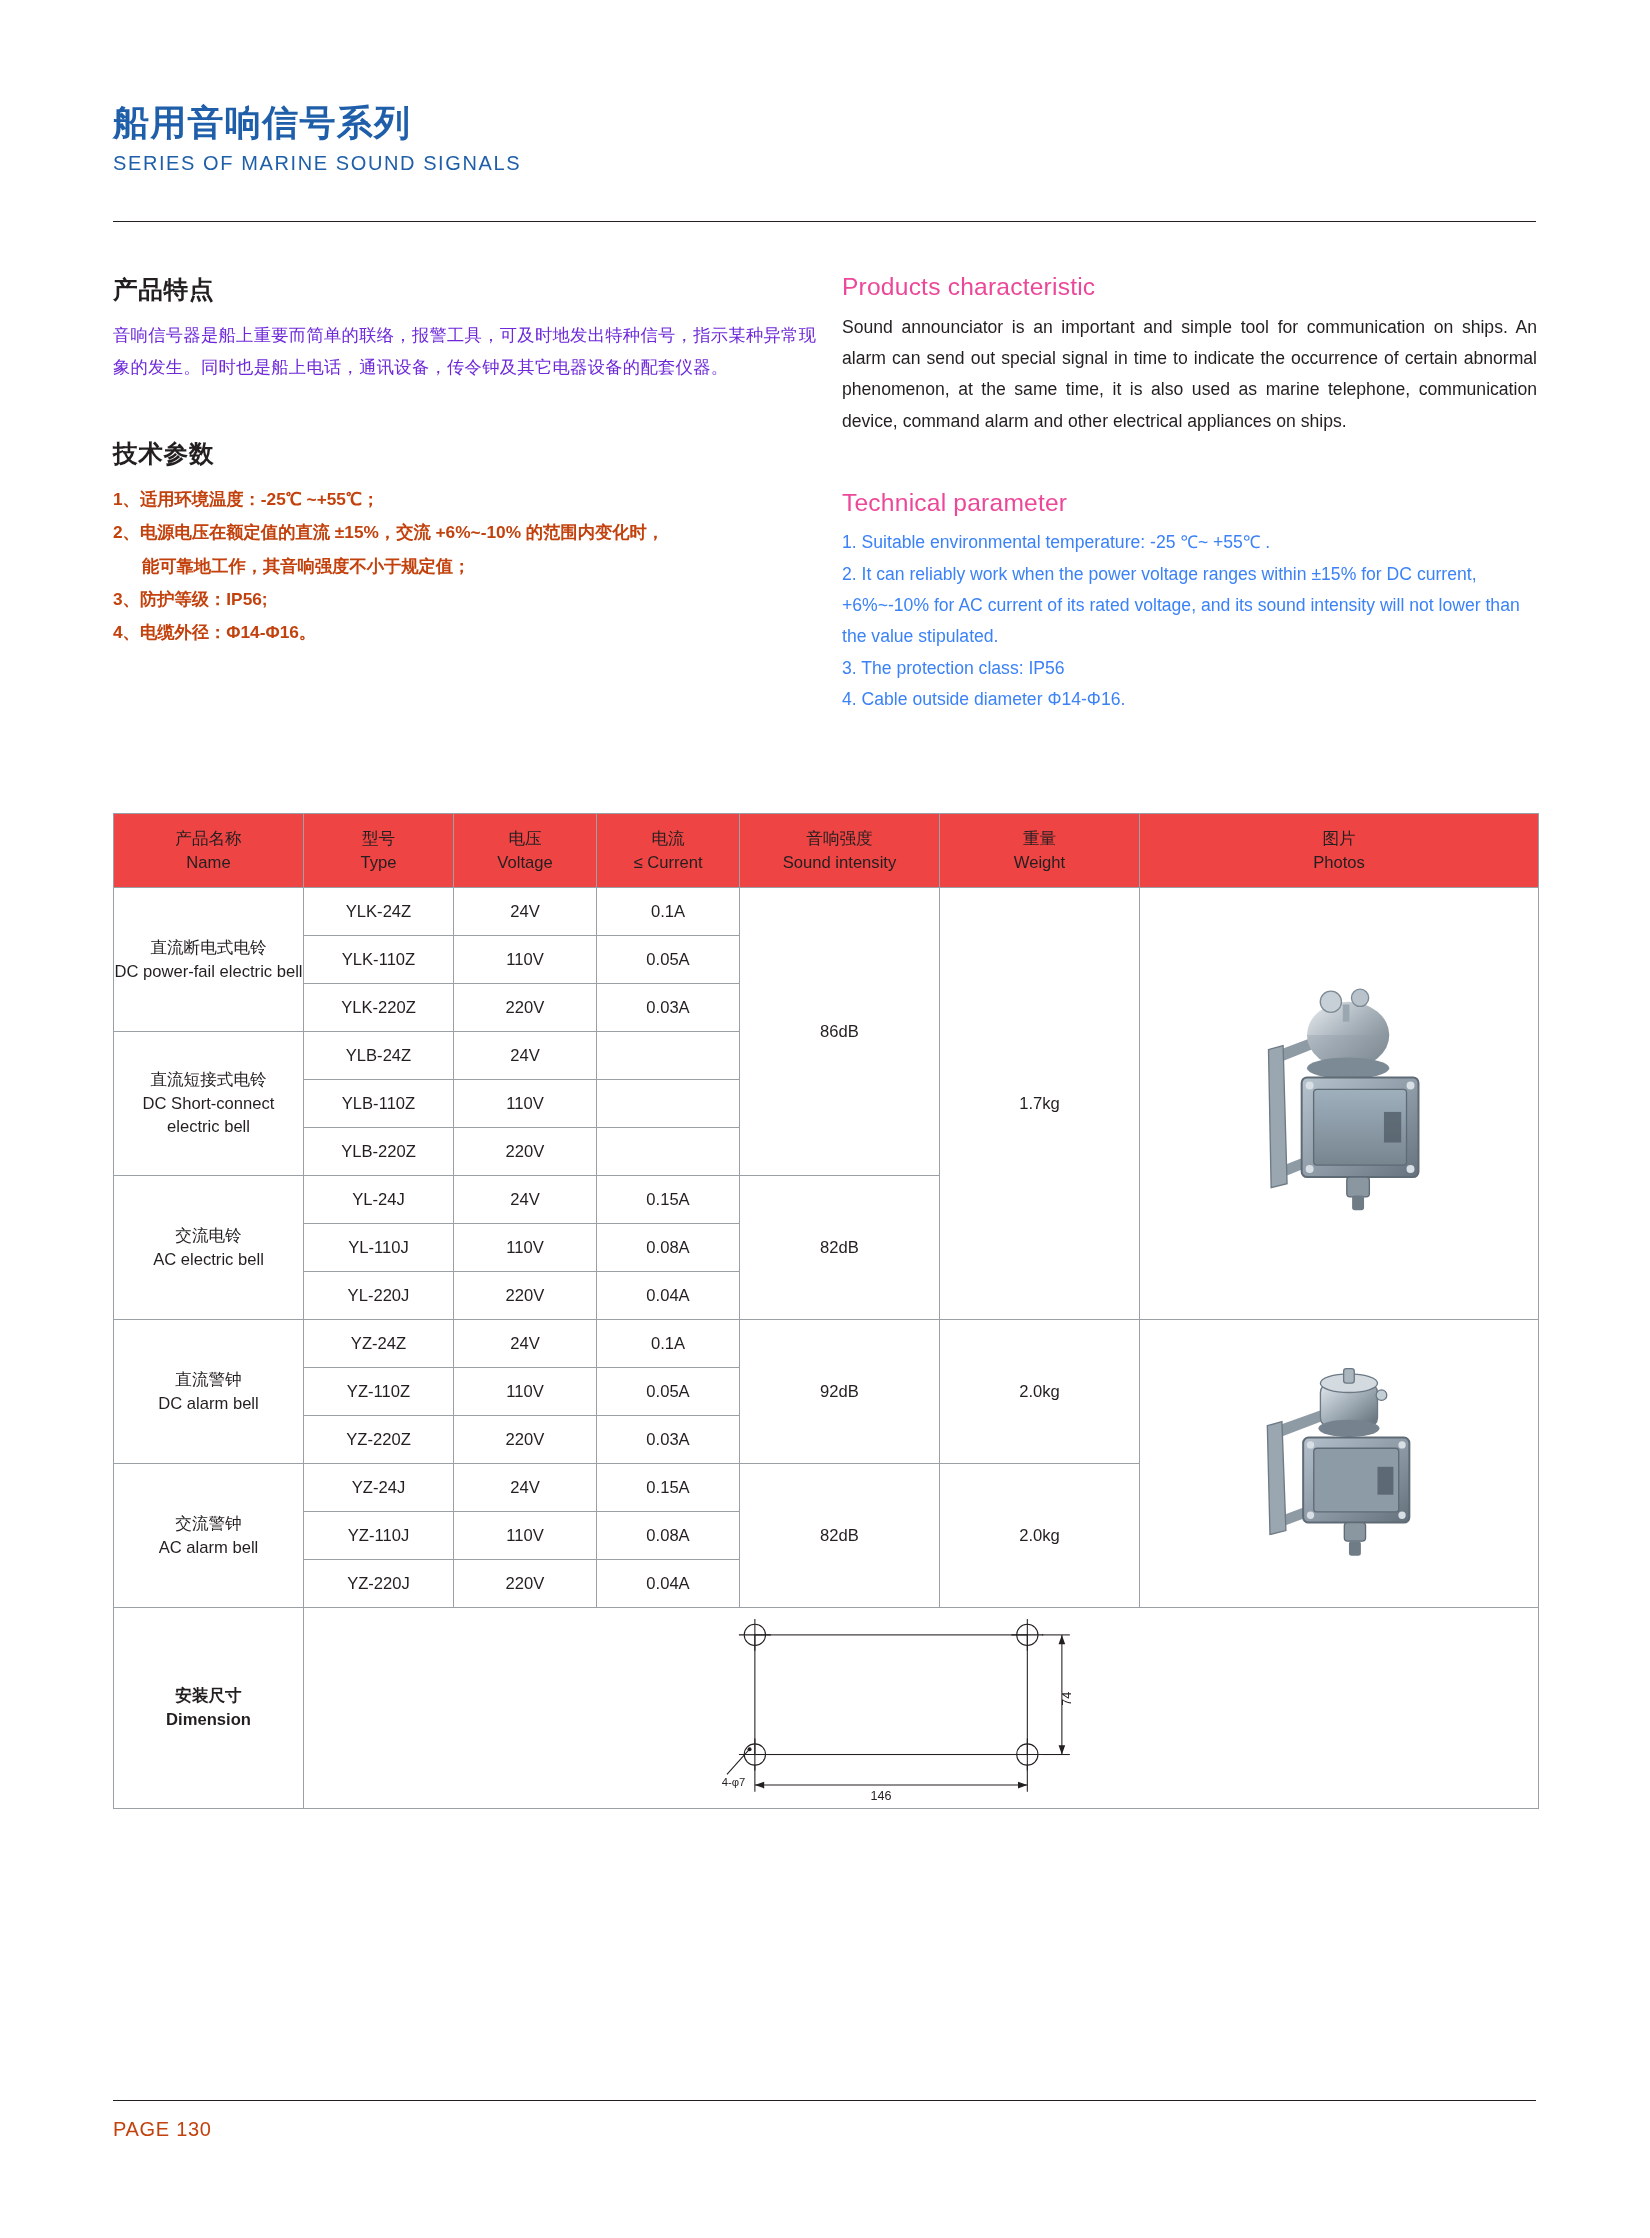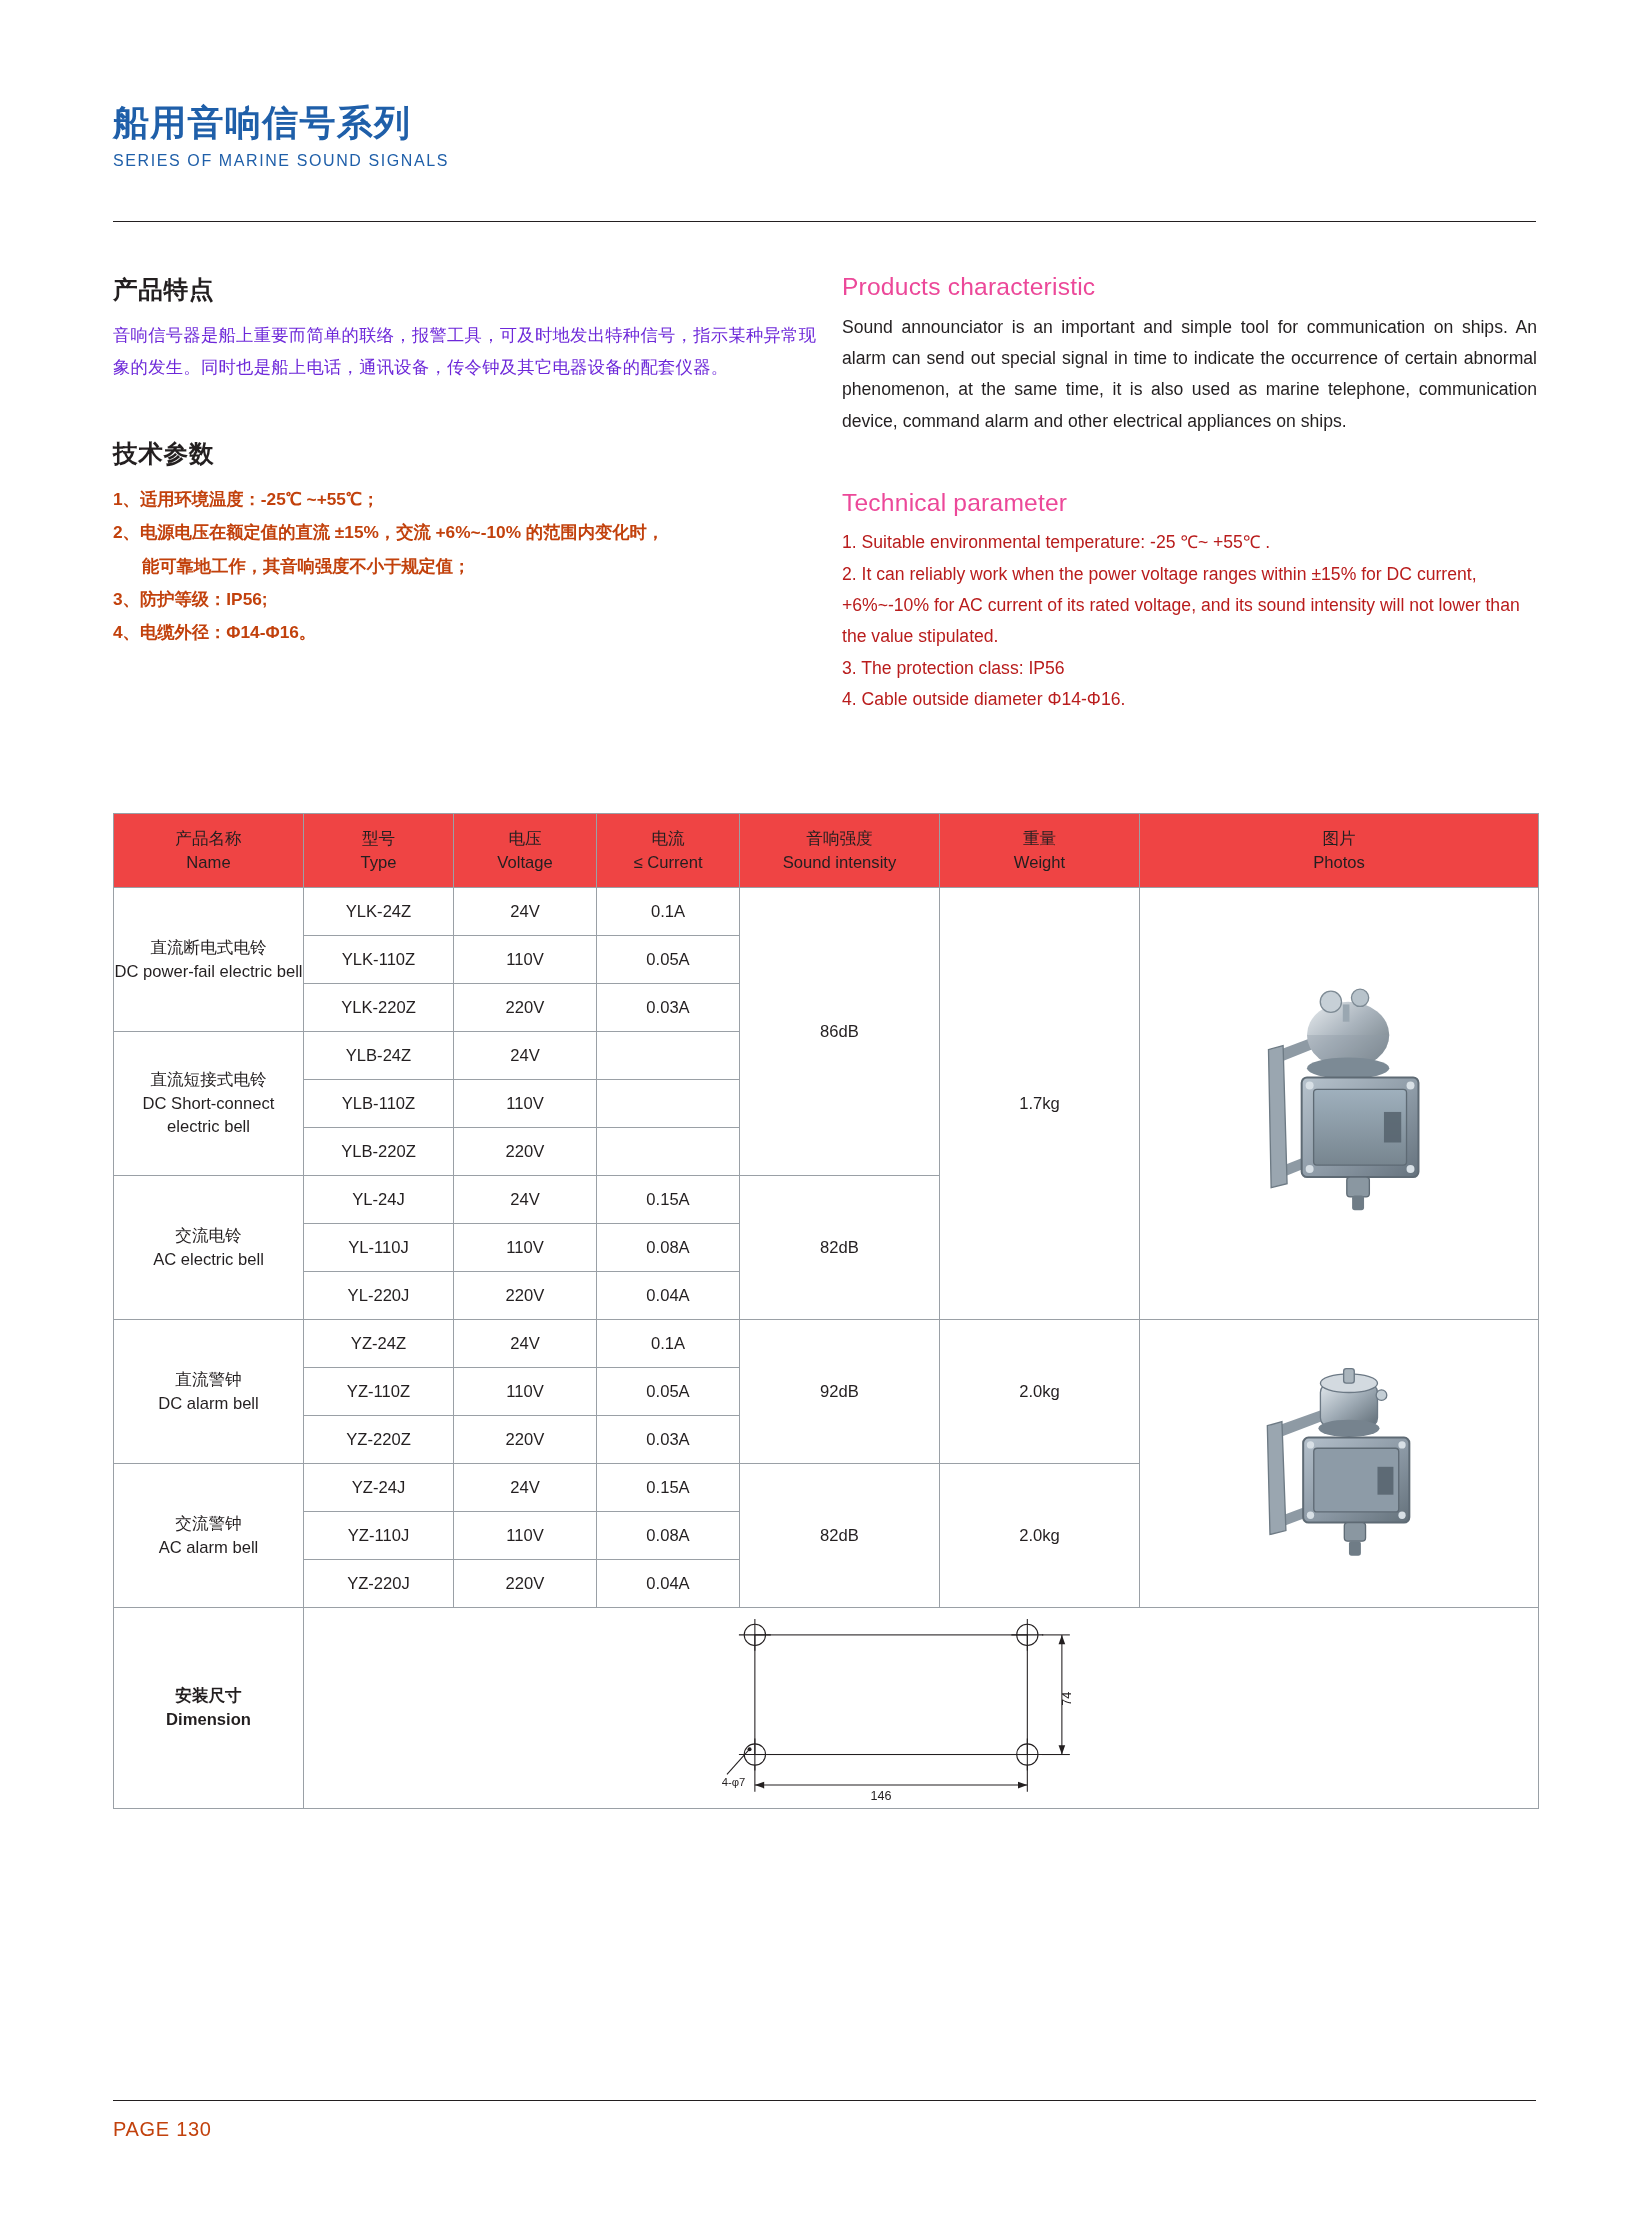--- a/index.html
+++ b/index.html
@@ -30,21 +30,21 @@
   }
   .title-cn {
     font-size: 36px;
     font-weight: bold;
     color: #1f5fa9;
     letter-spacing: 1.3px;
     line-height: 1.25;
     margin: 0;
   }
   .title-en {
-    font-size: 16px;
+    font-size: 20px;
     color: #1f5fa9;
     letter-spacing: 1.6px;
     margin: 6.7px 0 0 0;
     font-weight: normal;
   }
   .rule-top {
     position: absolute;
     left: 113px;
     top: 221px;
     width: 1423px;
@@ -95,21 +95,21 @@
     font-size: 17.3px;
     line-height: 1.85;
     color: #c2410c;
     font-weight: bold;
   }
   .list-cn div { margin-bottom: 1.3px; }
   .indent { padding-left: 29px; }
   .list-en {
     font-size: 17.6px;
     line-height: 1.78;
-    color: #b91c1c;
+    color: #3b82f6;
   }
   .gap-lg { height: 52px; }
 
   
   .table-wrap {
     position: absolute;
     left: 113px;
     top: 813px;
     width: 1423px;
   }

